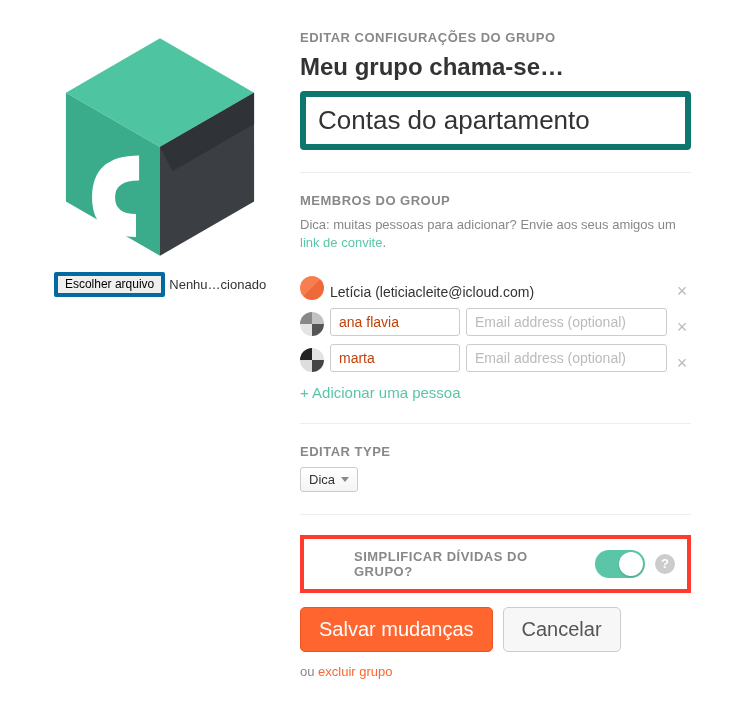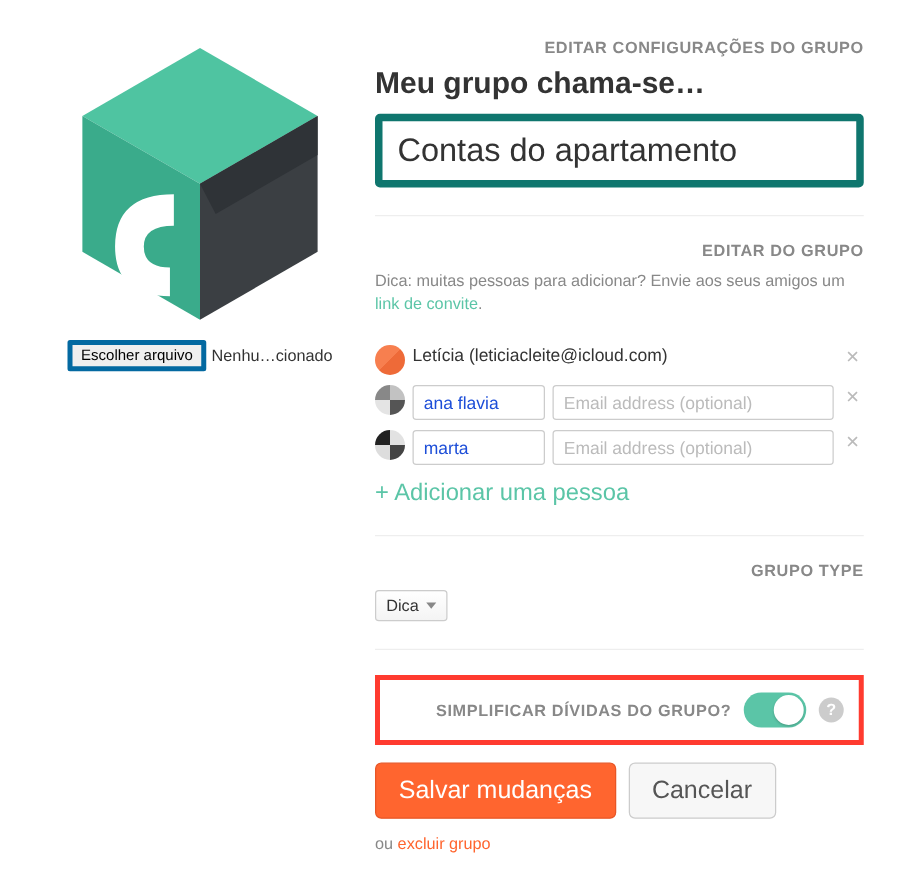--- a/index.html
+++ b/index.html
@@ -35,21 +35,20 @@
       cursor: pointer;
     }
     .file-text { font-size: 13px; color: #333; }
 
     .sec-heading {
       font-size: 13px;
       font-weight: 600;
       color: #888;
       letter-spacing: 0.5px;
       margin-bottom: 8px;
-      text-align: right;
     }
     .sec-heading.simplify { margin-bottom: 0; }
 
     h2.groupname-label {
       font-size: 24px;
       font-weight: 700;
       color: #333;
       margin-bottom: 10px;
     }
     .group-name-input {
@@ -70,21 +69,21 @@
     .hint {
       font-size: 13px;
       color: #888;
       line-height: 1.4;
       margin-bottom: 24px;
     }
     .hint a { color: #5bc5a7; text-decoration: none; }
 
     .member-row {
       display: flex;
-      align-items: flex-start;
+      align-items: flex-end;
       gap: 6px;
       margin-bottom: 8px;
     }
     .avatar {
       width: 24px; height: 24px;
       border-radius: 50%;
       flex-shrink: 0;
     }
     .avatar.orange { background: linear-gradient(135deg, #f77f4f 50%, #ee6a38 50%);}
     .avatar.piegray {
@@ -97,34 +96,34 @@
       font-size: 14px;
       color: #333;
       flex: 1;
     }
     .m-input {
       font-size: 14px;
       padding: 5px 8px;
       border: 1px solid #ccc;
       border-radius: 3px;
     }
-    .m-name { width: 106px; color:#1d4ed8;}
+    .m-name { width: 130px; color:#c2410c;}
     .m-email { flex: 1; }
     .m-email::placeholder { color: #bbb; }
     .remove {
       color: #bbb;
       font-size: 18px;
       cursor: pointer;
       width: 18px;
       text-align: center;
       line-height: 1;
     }
     .add-person {
       color: #5bc5a7;
-      font-size: 19px;
+      font-size: 15px;
       text-decoration: none;
       display: inline-block;
       margin-top: 4px;
       cursor: pointer;
     }
 
     .select-wrap {
       display: inline-flex;
       align-items: center;
       border: 1px solid #ccc;
@@ -143,21 +142,21 @@
     }
 
     .highlight-box {
       border: 4px solid #ff3b2f;
       padding: 10px 12px;
       display: flex;
       align-items: center;
       gap: 10px;
       margin-bottom: 14px;
     }
-    .highlight-box .sec-heading { flex: 1; }
+    .highlight-box .sec-heading { flex: 1; margin-left: 38px; }
 
     .toggle {
       width: 50px; height: 28px;
       background: #5bc5a7;
       border-radius: 14px;
       position: relative;
       cursor: pointer;
     }
     .toggle .knob {
       position: absolute;
@@ -222,21 +221,21 @@
     </div>
   </div>
 
   <div class="right-col">
     <div class="sec-heading">EDITAR CONFIGURAÇÕES DO GRUPO</div>
     <h2 class="groupname-label">Meu grupo chama-se…</h2>
     <input class="group-name-input" type="text" value="Contas do apartamento" style="">
 
     <hr class="sep">
 
-    <div class="sec-heading">EDITAR DO GRUPO</div>
+    <div class="sec-heading">MEMBROS DO GROUP</div>
     <div class="hint">
       <span>Dica: muitas pessoas para adicionar? Envie aos seus amigos um </span><a href="#">link de convite</a><span>.</span>
     </div>
 
     
     <div class="member-row">
       <div class="avatar orange"></div>
       <span class="member-text">Letícia (leticiacleite@icloud.com)</span>
       <span class="remove">×</span>
     </div>
@@ -252,21 +251,21 @@
       <div class="avatar piegray2"></div>
       <input class="m-input m-name" type="text" value="marta" style="">
       <input class="m-input m-email" type="text" placeholder="Email address (optional)" style="">
       <span class="remove">×</span>
     </div>
 
     <a class="add-person">+ Adicionar uma pessoa</a>
 
     <hr class="sep">
 
-    <div class="sec-heading">GRUPO TYPE</div>
+    <div class="sec-heading">EDITAR TYPE</div>
     <div class="select-wrap">
       <span>Dica</span>
       <span class="caret"></span>
     </div>
 
     <hr class="sep">
 
     <div class="highlight-box">
       <div class="sec-heading simplify">SIMPLIFICAR DÍVIDAS DO GRUPO?</div>
       <div class="toggle">

